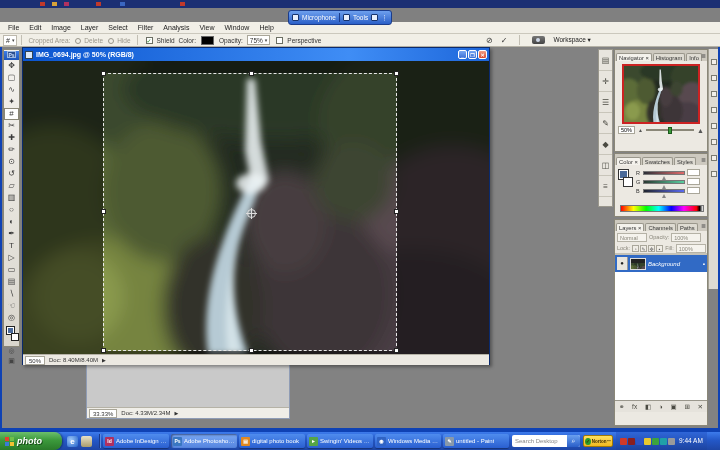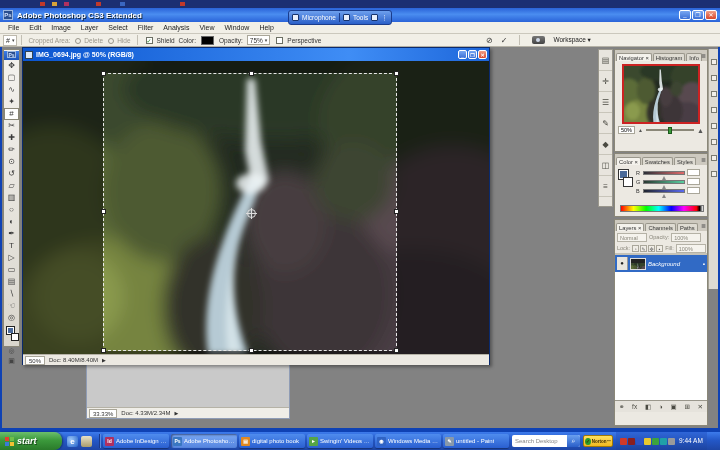--- a/index.html
+++ b/index.html
@@ -223,29 +223,20 @@
 
   <div id="top-strip">
     <span class="dot" style="left:40px;background:#c0392b"></span>
     <span class="dot" style="left:52px;background:#d6a23a"></span>
     <span class="dot" style="left:64px;background:#b03060"></span>
     <span class="dot" style="left:96px;background:#c0392b"></span>
     <span class="dot" style="left:120px;background:#3a66c0"></span>
     <span class="dot" style="left:180px;background:#c0392b"></span>
   </div>
 
-  <div id="titlebar">
-    <span class="ps-logo">Ps</span>
-    <span class="title">Adobe Photoshop CS3 Extended</span>
-    <span class="winbtns">
-      <span class="winbtn">_</span>
-      <span class="winbtn">❐</span>
-      <span class="winbtn close">✕</span>
-    </span>
-  </div>
 
   <div id="menubar">
 
   <span class="menu-item">File</span>
       <span class="menu-item">Edit</span>
       <span class="menu-item">Image</span>
       <span class="menu-item">Layer</span>
       <span class="menu-item">Select</span>
       <span class="menu-item">Filter</span>
       <span class="menu-item">Analysis</span>
@@ -529,21 +520,21 @@
   <div class="app-border" style="left:0;top:428px;width:720px;height:4px;position:absolute"></div>
 
   <div id="taskbar">
     <div id="start-btn">
       <span class="flag">
         <i style="background:#e33f2f"></i>
           <i style="background:#6fbf4a"></i>
           <i style="background:#3a7bd5"></i>
           <i style="background:#f2c233"></i>
       </span>
-      <span>start</span>
+      <span>photo</span>
     </div>
     <div id="quick-launch">
       <span class="ql-ico ql-ie">e</span>
       <span class="ql-ico ql-desk"></span>
     </div>
     <span class="tb-sep"></span>
     <div style="display:flex">
 
     <div class="task-btn">
         <span class="task-ico" style="background: rgb(176, 48, 96);">Id</span>

